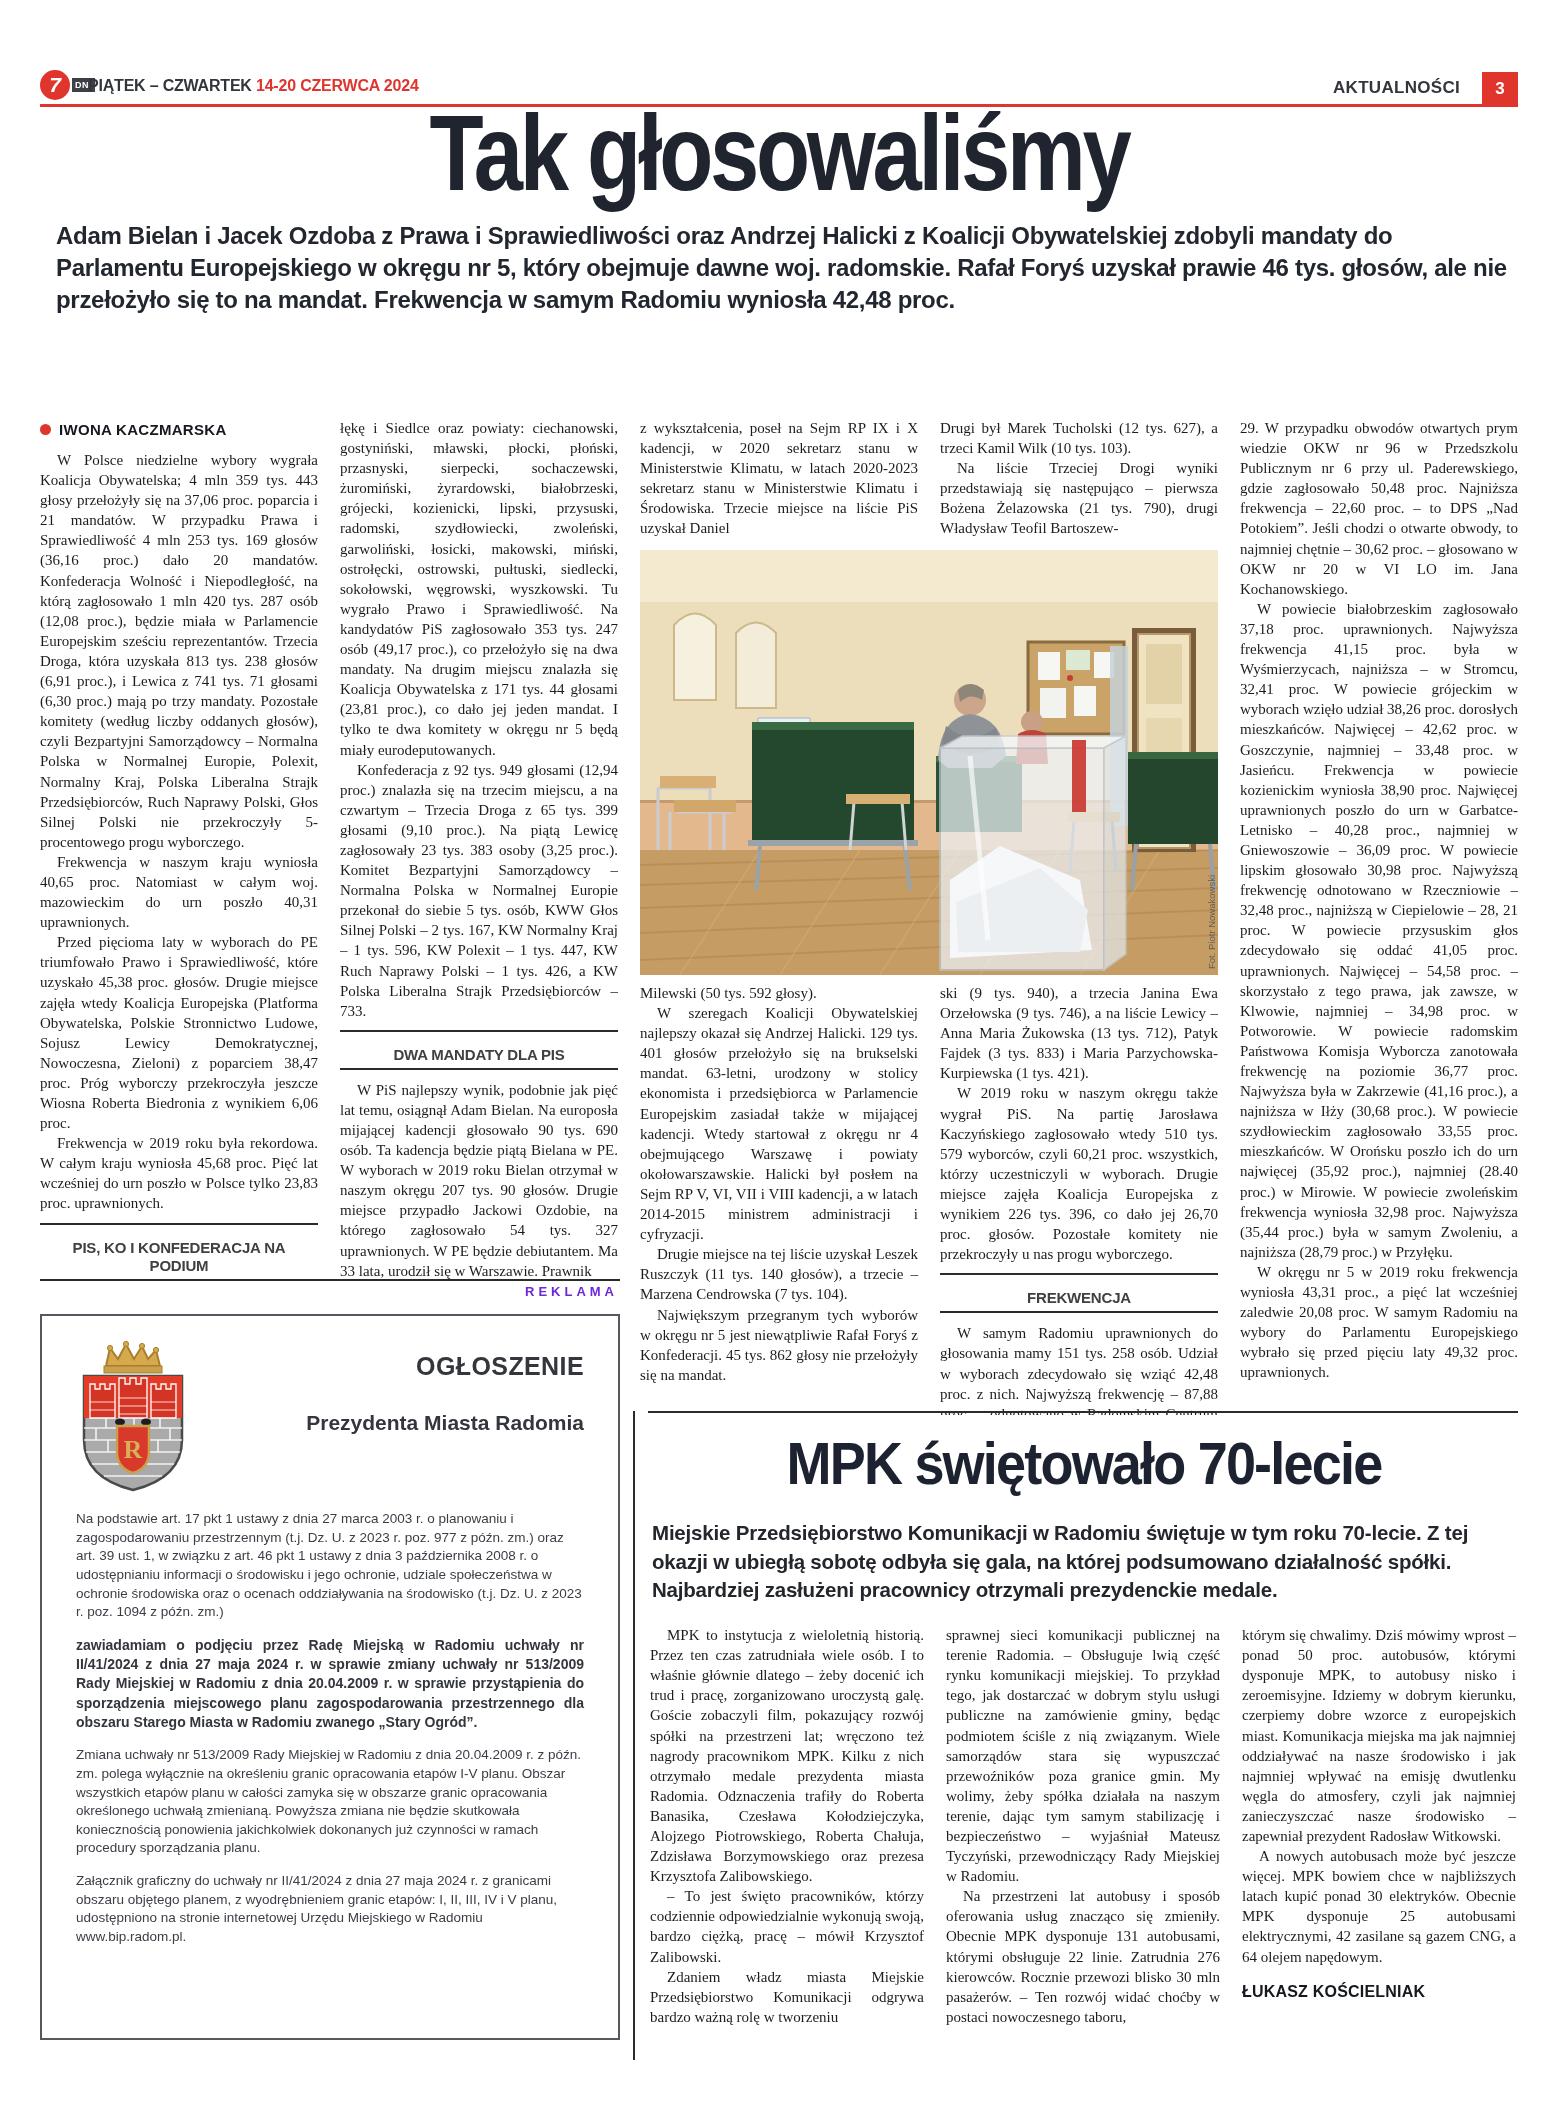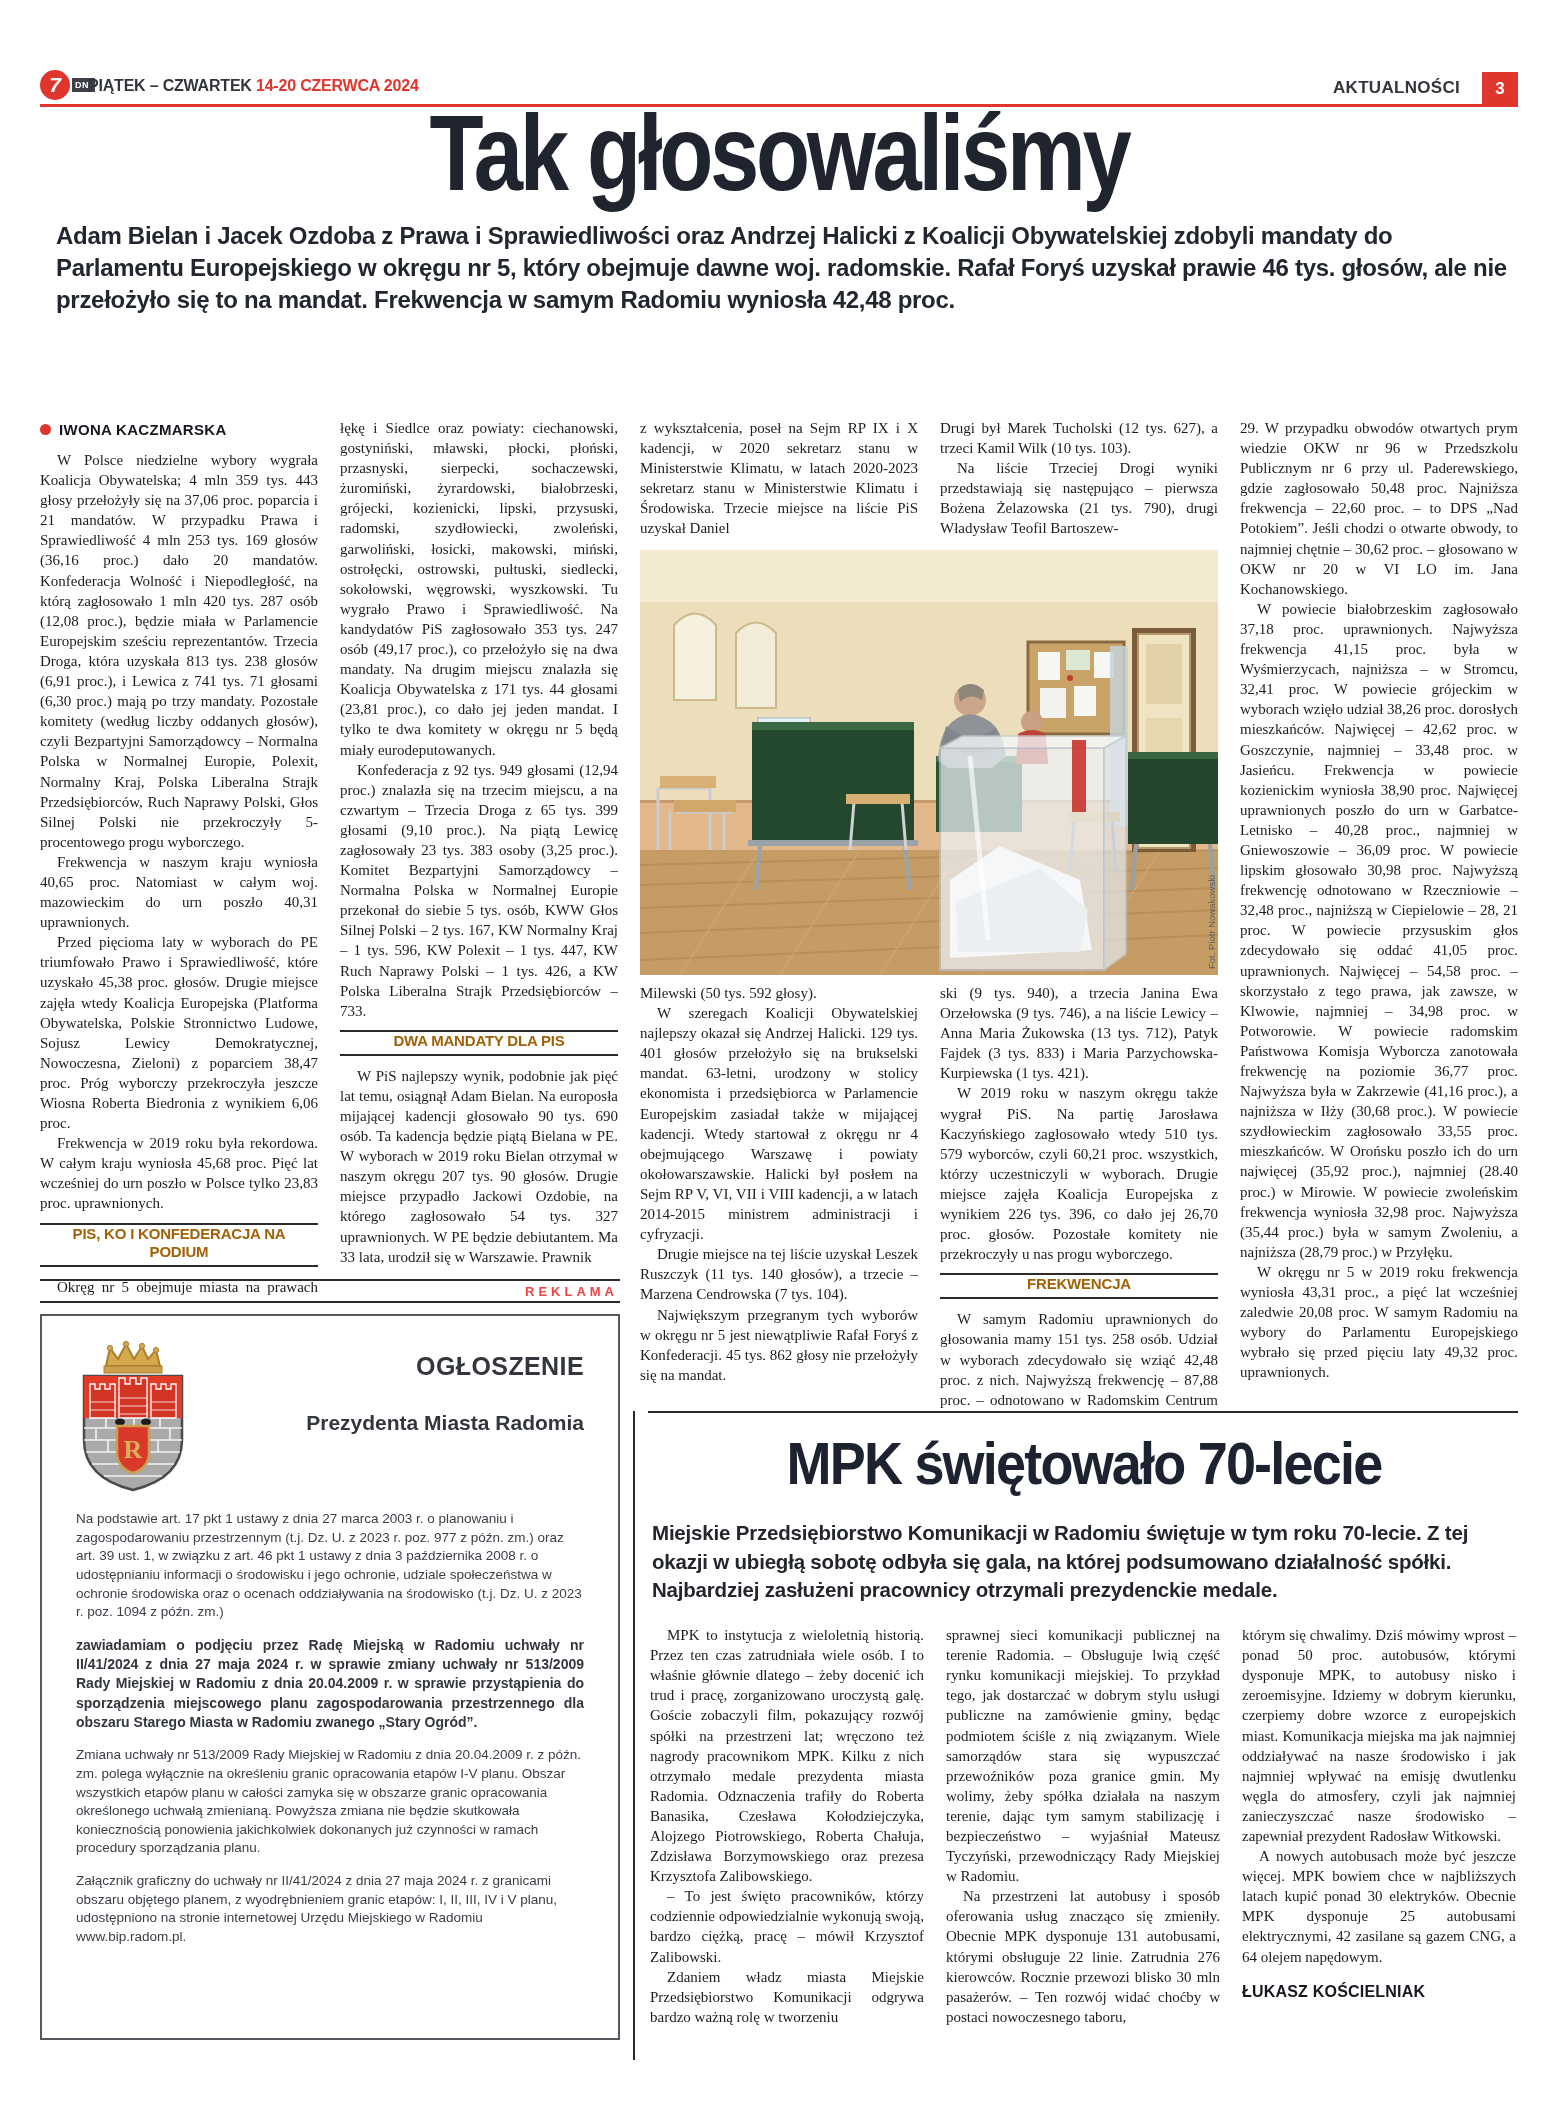--- a/index.html
+++ b/index.html
@@ -36,37 +36,37 @@
   .col-tall{height:997px;overflow:hidden;}
   .mid{flex:0 0 578px;width:578px;height:997px;overflow:hidden;}
   .mid-top{display:flex;gap:22px;height:127px;overflow:hidden;}
   .mid-top .frag{width:278px;flex:0 0 278px;}
   .mid-bot{display:flex;gap:22px;margin-top:8px;height:432px;overflow:hidden;}
   .mid-bot .frag{width:278px;flex:0 0 278px;}
 
   .bodytext p{margin:0;font:15px/1.34 "Liberation Serif","DejaVu Serif",serif;
     color:#1c1c1c;text-align:justify;text-indent:17px;}
   .bodytext p.ni{text-indent:0;}
-  .subhead{margin:9px 0 10px;padding:0 2px 4px;border-top:2px solid #2b2b2b;
+  .subhead{margin:9px 0 10px;padding:14px 2px 4px;border-top:2px solid #2b2b2b;
     border-bottom:2px solid #2b2b2b;font:bold 15px/1.2 "Liberation Sans",sans-serif;
-    color:#a16207;text-align:center;letter-spacing:-0.2px;white-space:pre-line;}
+    color:#404040;text-align:center;letter-spacing:-0.2px;white-space:pre-line;}
   .byline{display:flex;align-items:center;gap:8px;margin:3px 0 12px;}
   .byline .dot{width:11px;height:11px;border-radius:50%;background:#e0352c;flex:0 0 11px;}
   .byline .name{font:bold 15px "Liberation Sans",sans-serif;color:#15181e;letter-spacing:0.3px;}
 
   
   .photo-wrap{position:relative;width:578px;height:425px;margin-top:5px;background:#e8d9b6;}
   .photo-credit{position:absolute;right:1px;bottom:6px;writing-mode:vertical-rl;
     transform:rotate(180deg);font:9.5px "Liberation Sans",sans-serif;color:#5d5d55;}
 
   
   .reklama{position:absolute;left:40px;top:1279px;width:580px;box-sizing:border-box;
     border-top:2px solid #2b2b2b;border-bottom:2px solid #2b2b2b;text-align:right;
-    font:bold 13px/1 "Liberation Sans",sans-serif;letter-spacing:4px;color:#ef4444;
-    padding:4px 2px 3px;}
+    font:bold 13px/1 "Liberation Sans",sans-serif;letter-spacing:4px;color:#6d28d9;
+    padding:4px 2px 16px;}
   .ad{position:absolute;left:40px;top:1314px;width:580px;height:726px;box-sizing:border-box;
     border:2px solid #55585e;padding:24px 34px 14px;color:#3a3e45;}
   .ad-head{display:flex;gap:10px;align-items:flex-start;}
   .crest{flex:0 0 112px;}
   .ad-head-right{flex:1;text-align:right;}
   .ad-title{font-weight:bold;font-size:25px;margin-top:12px;color:#33373d;letter-spacing:0.4px;}
   .ad-subtitle{font-weight:bold;font-size:21px;margin-top:30px;color:#33373d;}
   .ad-heading{font-weight:bold;font-size:18.5px;line-height:1.3;margin-top:26px;
     color:#33373d;white-space:pre-line;}
   .ad-body p{font-size:13.5px;line-height:1.38;margin:14px 0 0;color:#3a3e45;}

